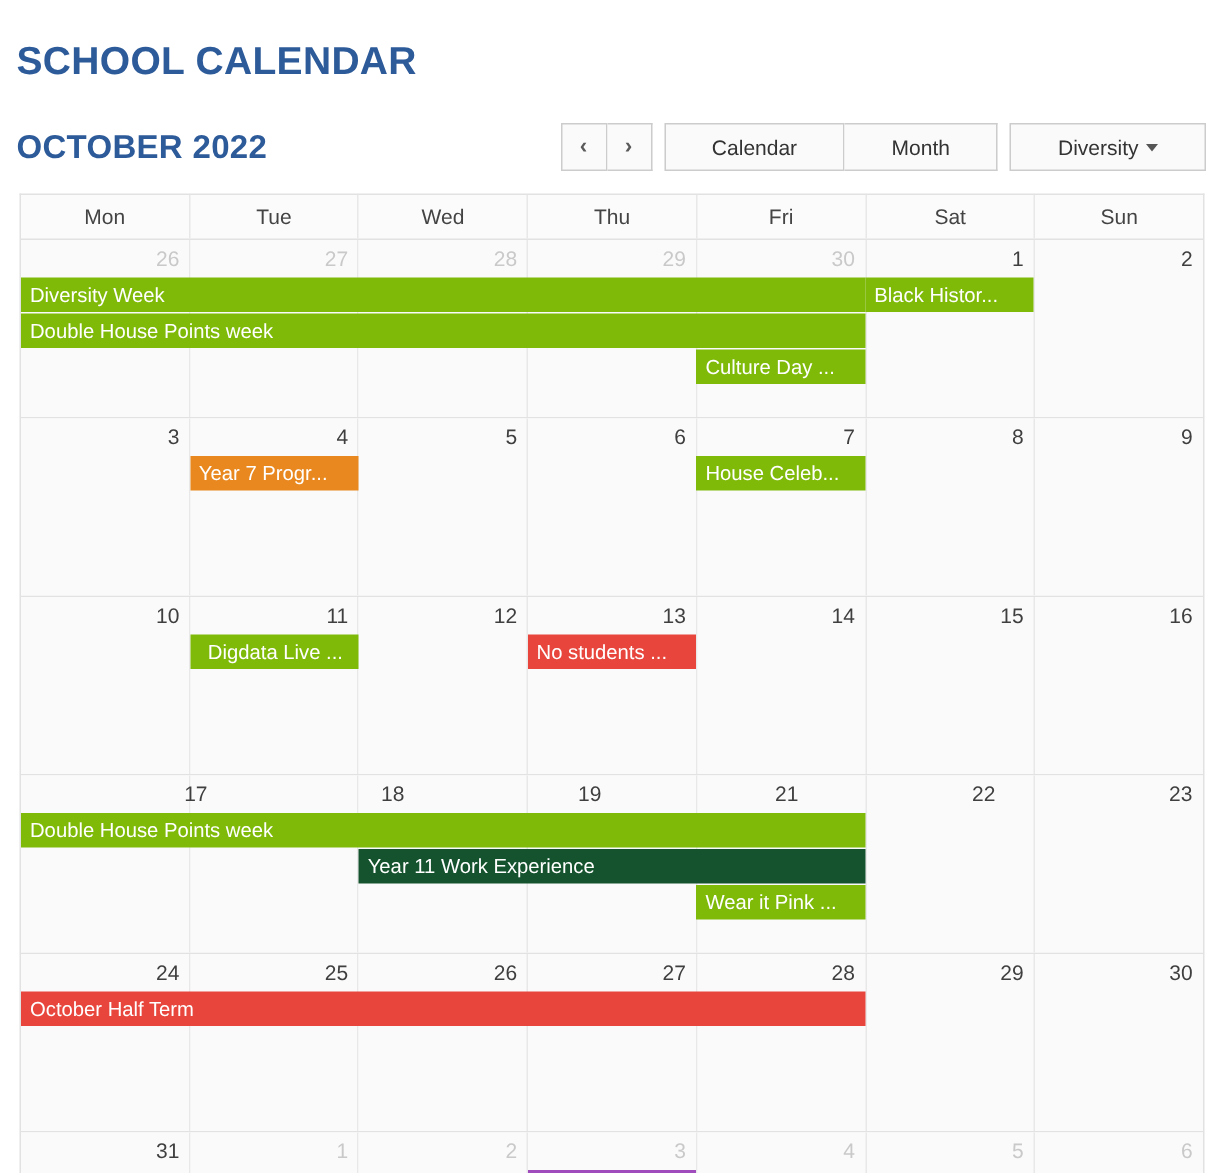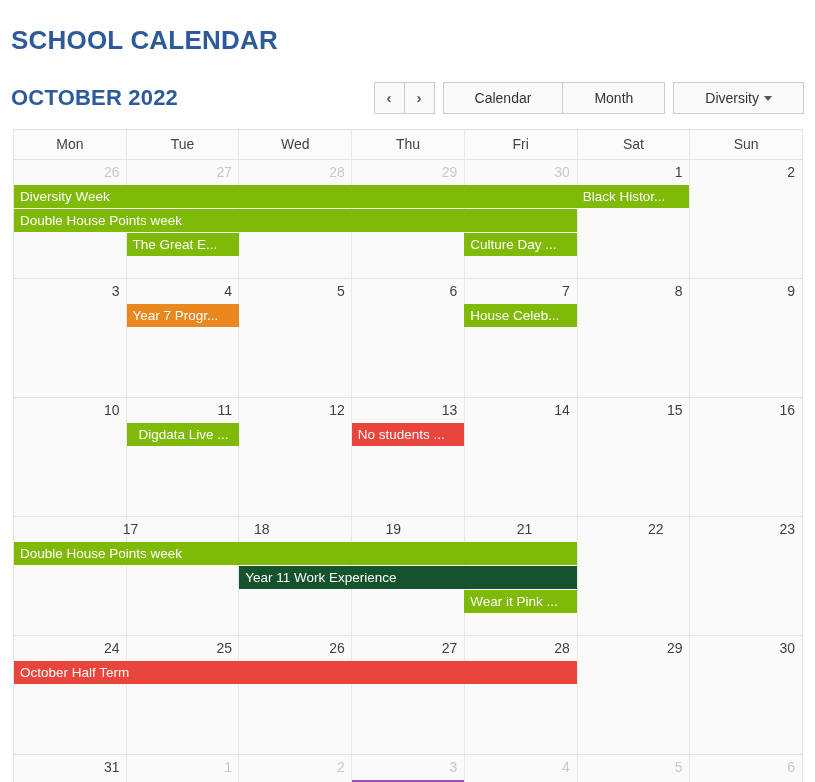--- a/index.html
+++ b/index.html
@@ -235,21 +235,20 @@
         </div>
         <div class="events">
           <div class="evt-row">
             <div class="event" style="left: 0%; width: 71.4286%; background: rgb(127, 186, 9);">Diversity Week</div>
             <div class="event" style="left: 71.4286%; width: 14.2857%; background: rgb(127, 186, 9);">Black Histor...</div>
           </div>
           <div class="evt-row">
             <div class="event" style="left: 0%; width: 71.4286%; background: rgb(127, 186, 9);">Double House Points week</div>
           </div>
           <div class="evt-row">
-            <div class="event" style="left: 14.2857%; width: 14.2857%; background: rgb(127, 186, 9);">The Great E...</div>
             <div class="event" style="left: 57.1429%; width: 14.2857%; background: rgb(127, 186, 9);">Culture Day ...</div>
           </div>
           <div style="height: 21px;"></div>
         </div>
       </div>
       <div class="week">
         <div class="week-bg">
           <div class="day-cell"></div>
           <div class="day-cell"></div>
           <div class="day-cell"></div>

